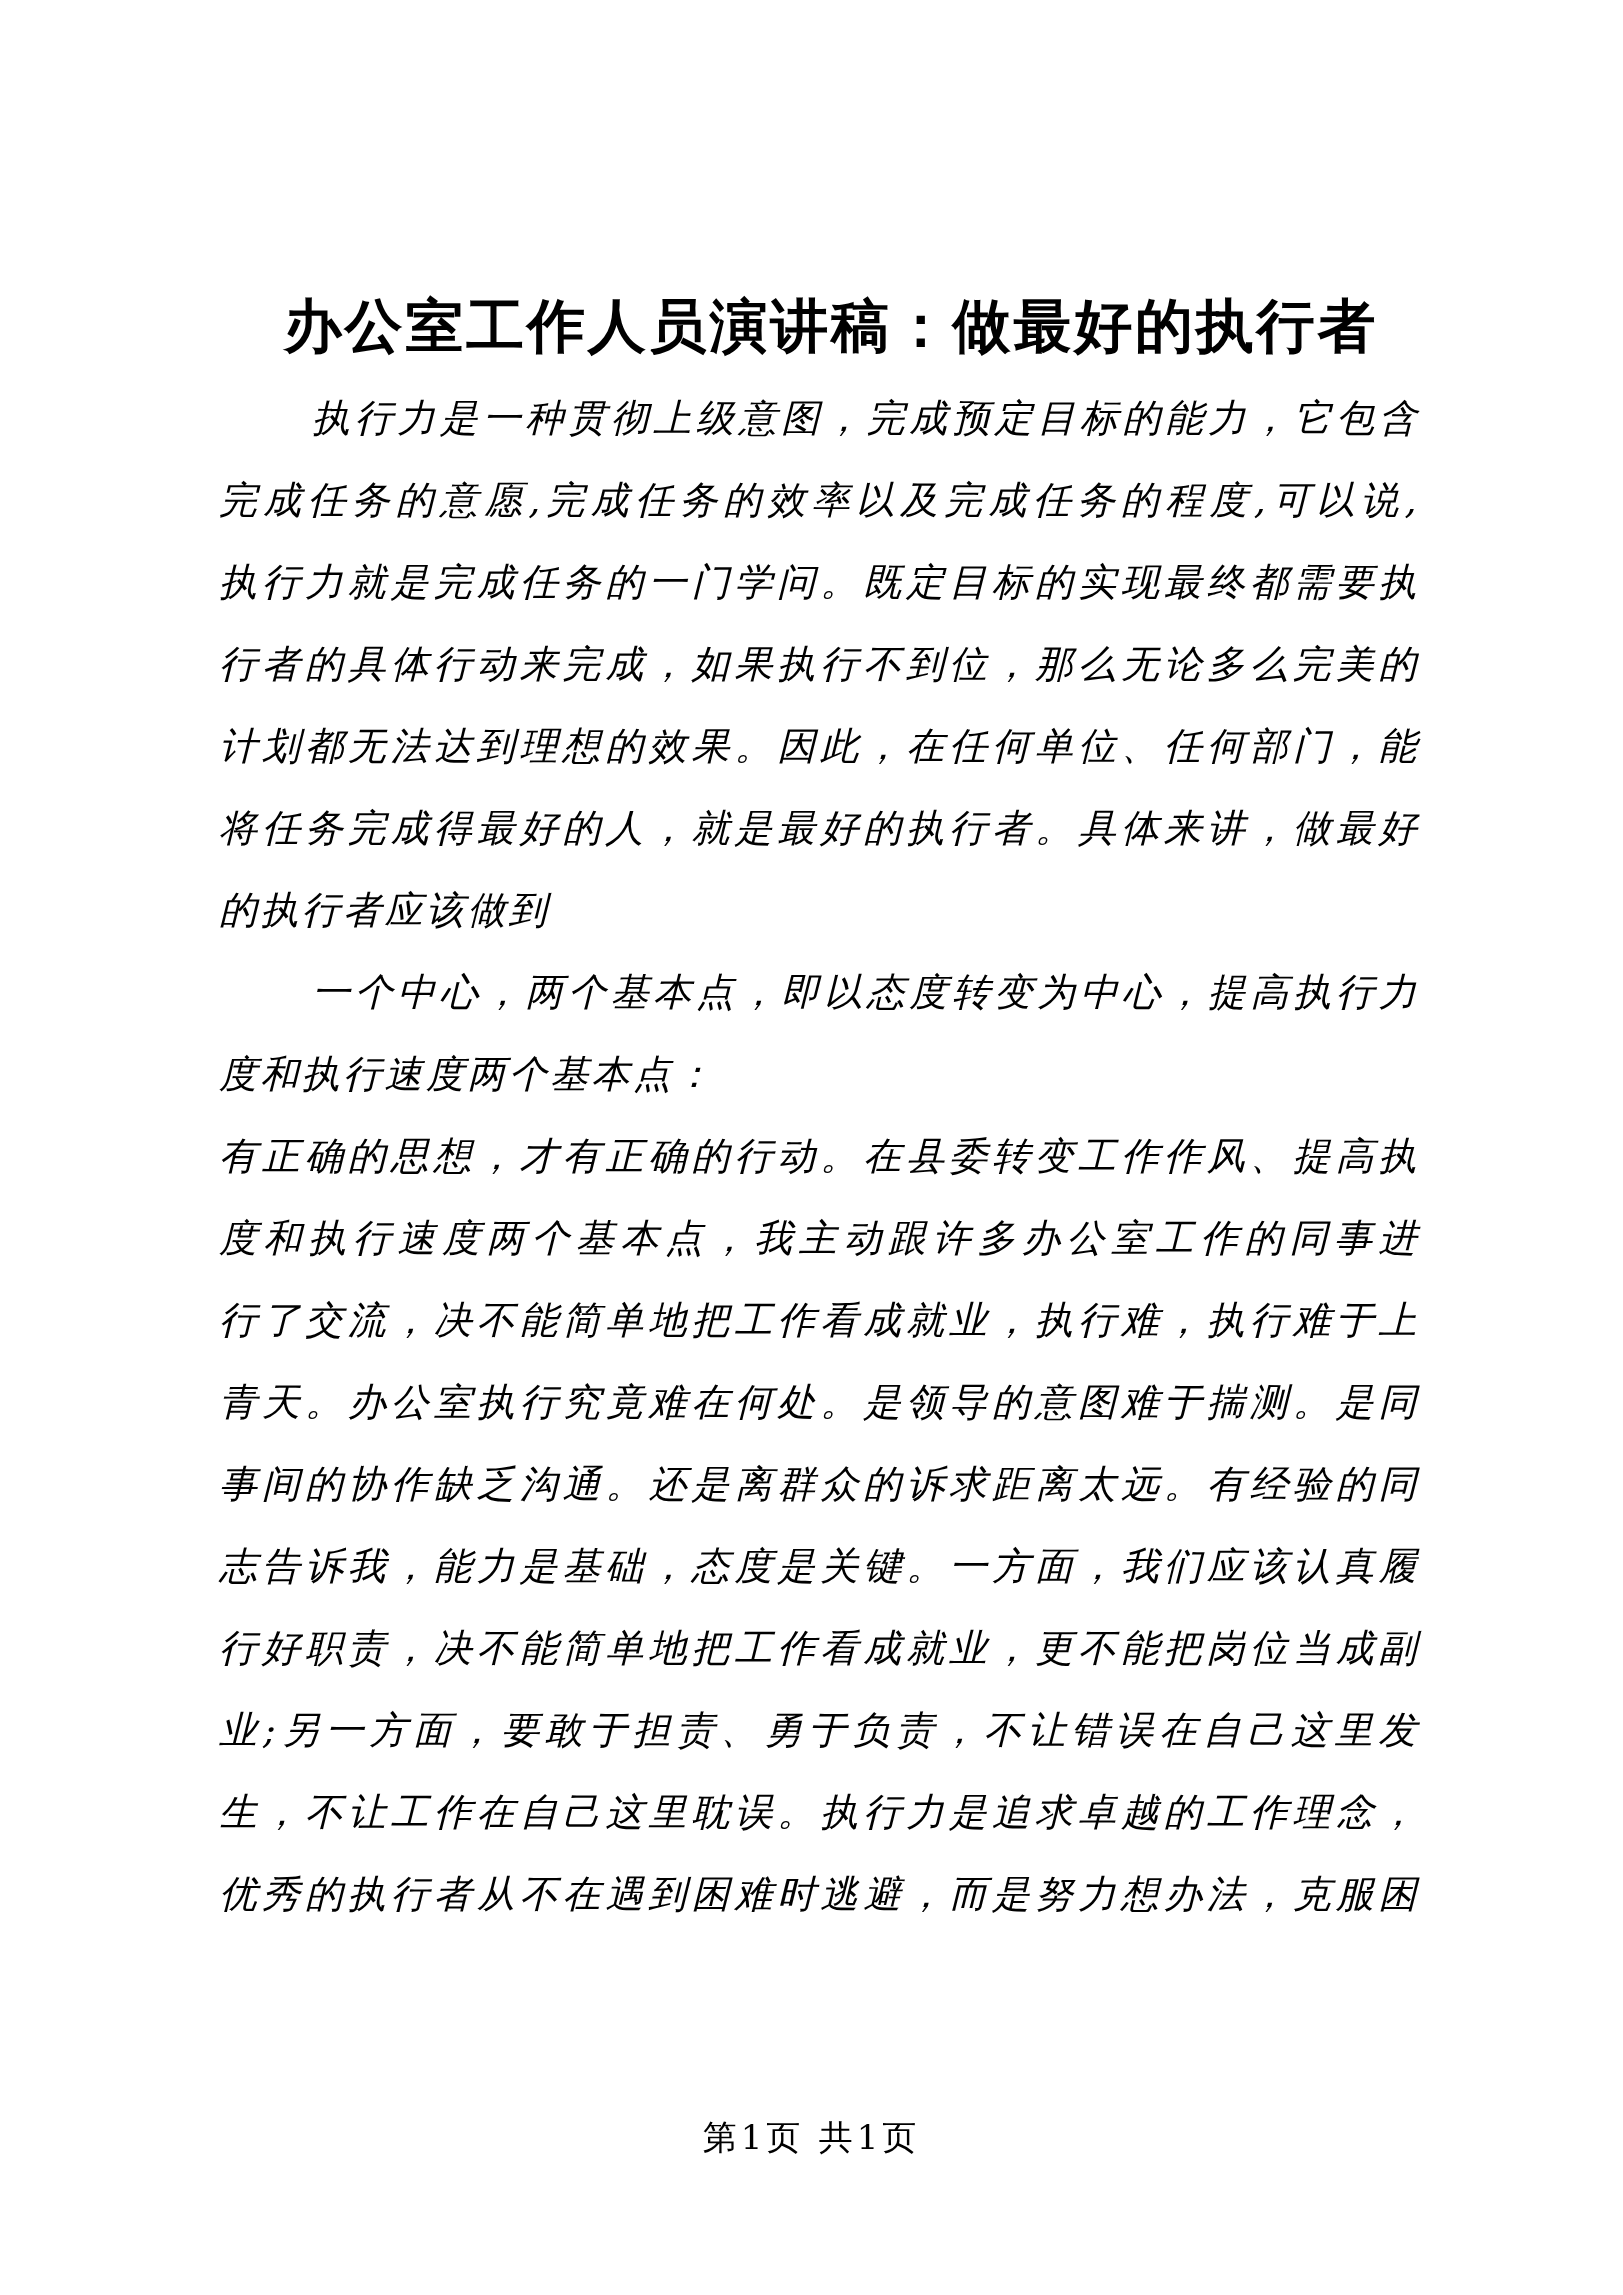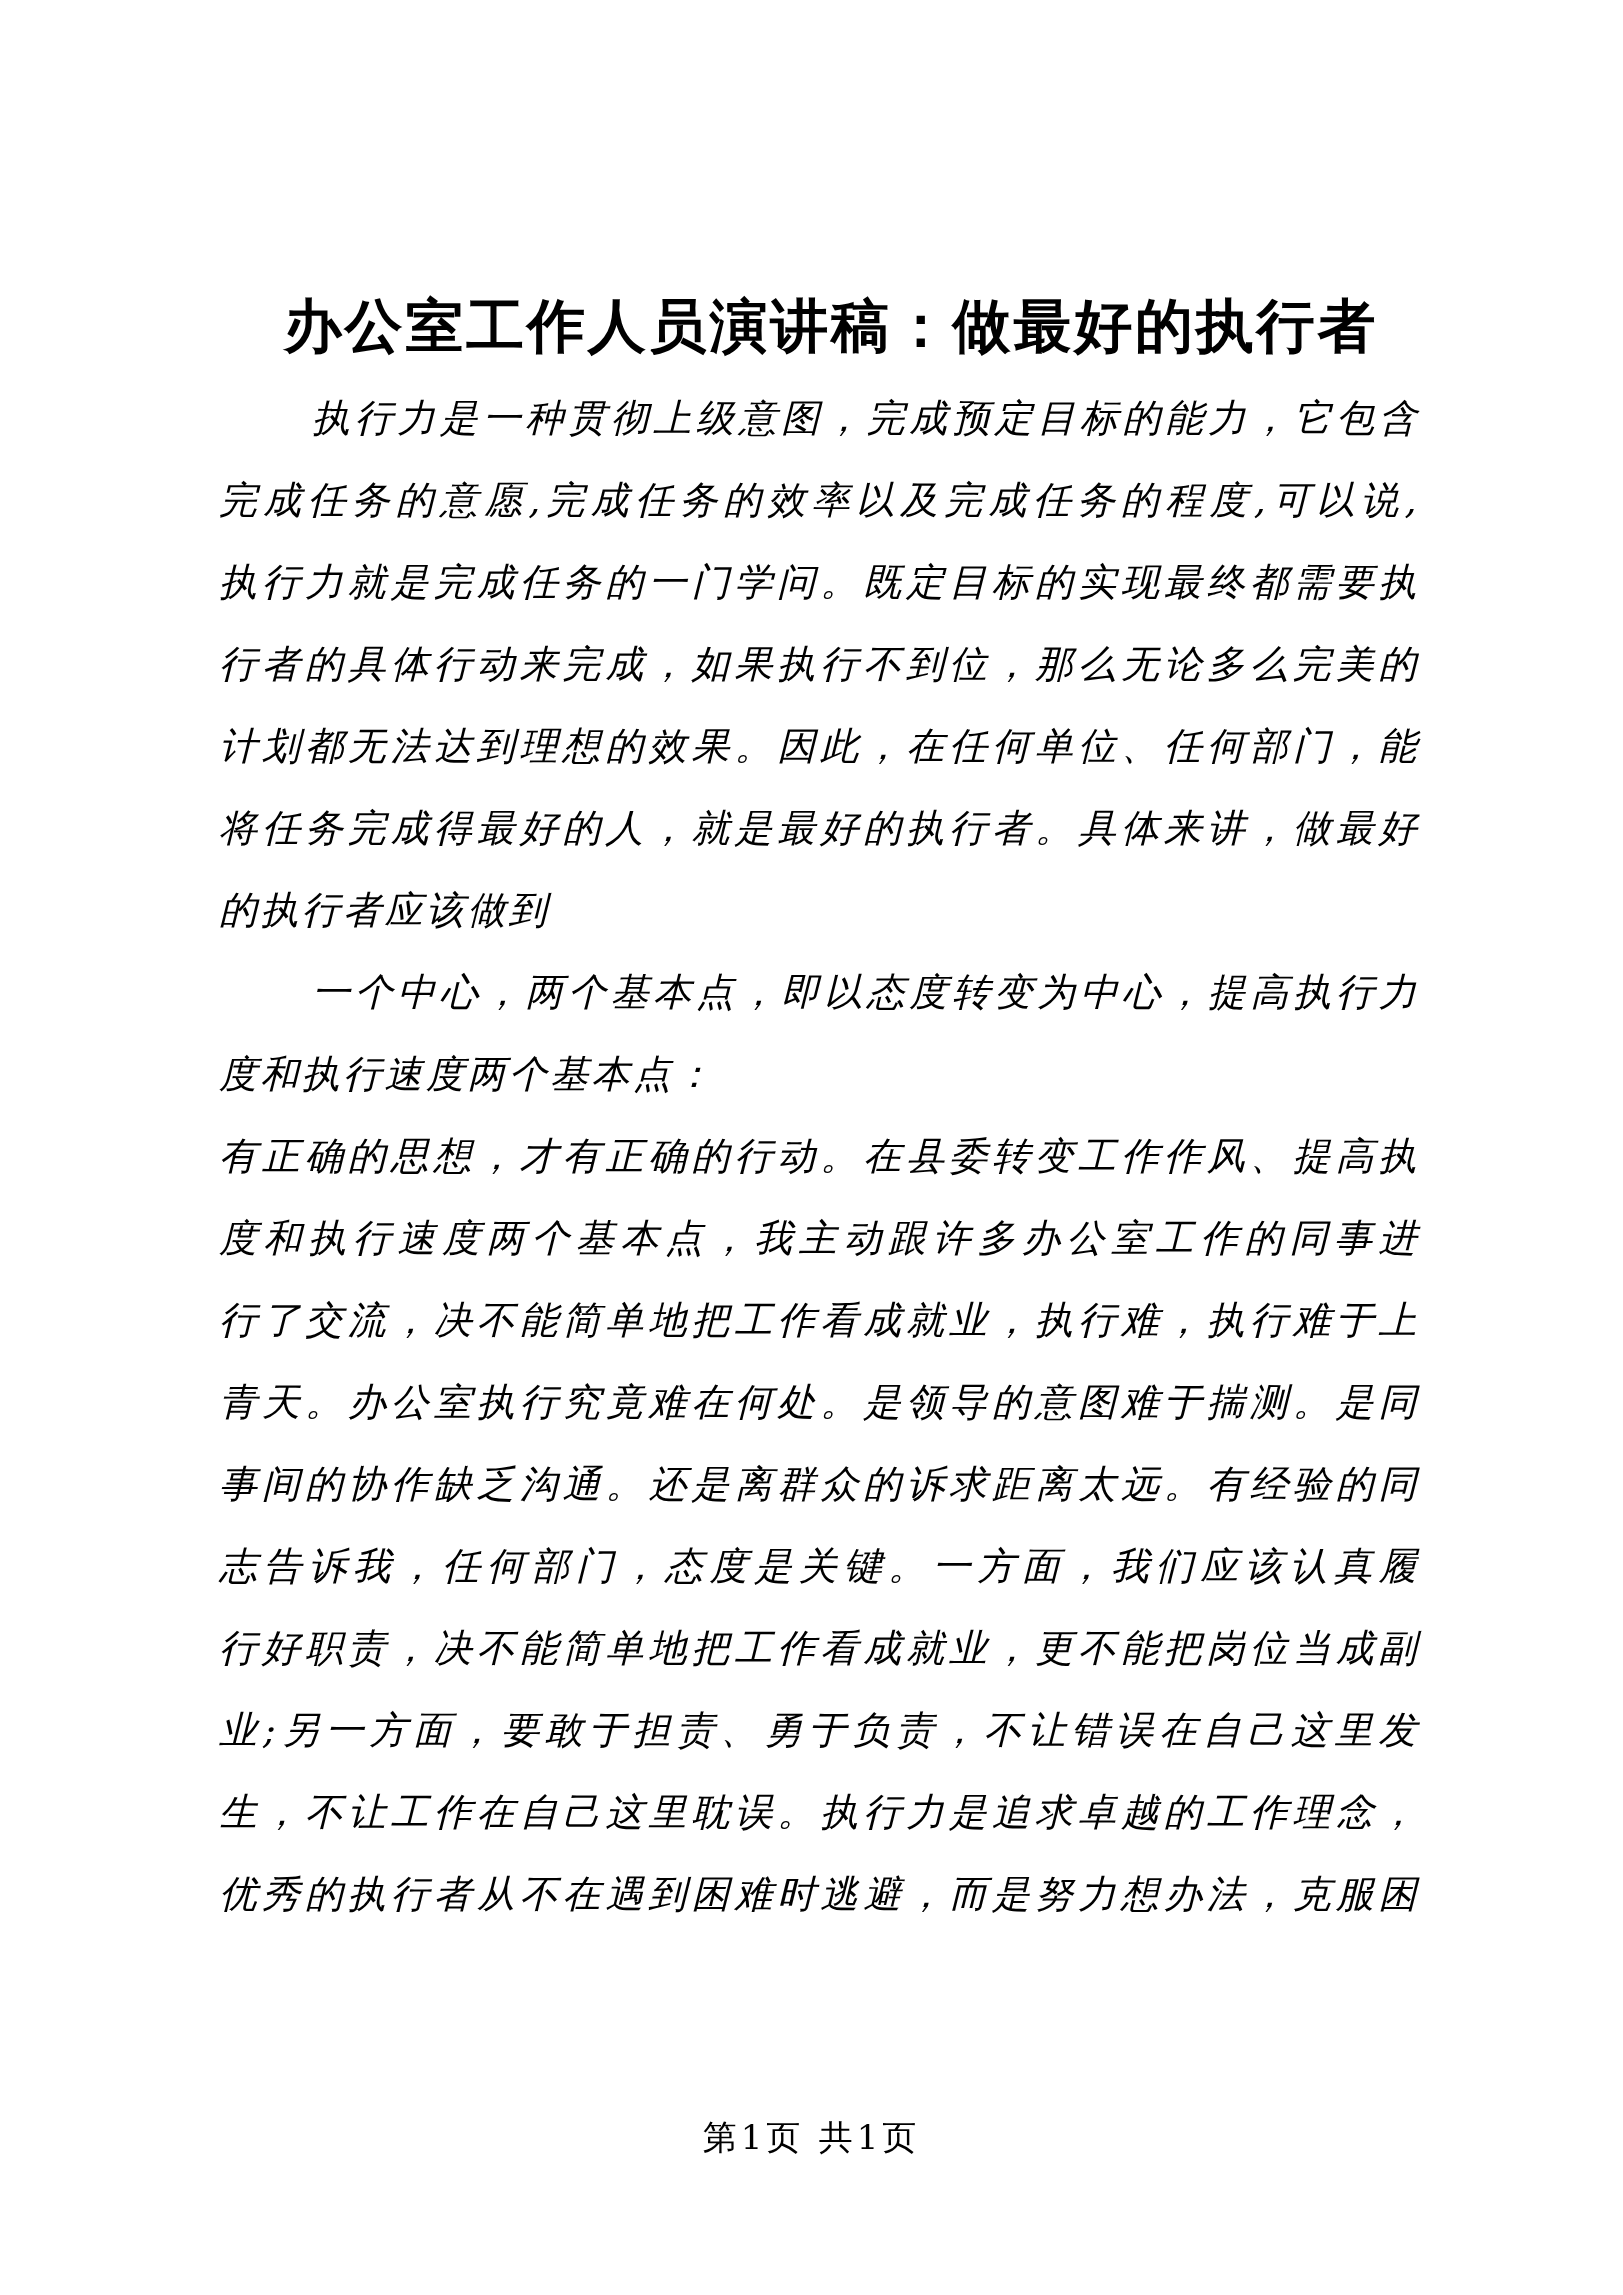--- a/index.html
+++ b/index.html
@@ -87,21 +87,21 @@
       <div class="line">计划都无法达到理想的效果。因此，在任何单位、任何部门，能</div>
       <div class="line">将任务完成得最好的人，就是最好的执行者。具体来讲，做最好</div>
       <div class="line end">的执行者应该做到</div>
       <div class="line first">一个中心，两个基本点，即以态度转变为中心，提高执行力</div>
       <div class="line end">度和执行速度两个基本点：</div>
       <div class="line">有正确的思想，才有正确的行动。在县委转变工作作风、提高执</div>
       <div class="line">度和执行速度两个基本点，我主动跟许多办公室工作的同事进</div>
       <div class="line">行了交流，决不能简单地把工作看成就业，执行难，执行难于上</div>
       <div class="line">青天。办公室执行究竟难在何处。是领导的意图难于揣测。是同</div>
       <div class="line">事间的协作缺乏沟通。还是离群众的诉求距离太远。有经验的同</div>
-      <div class="line">志告诉我，任何部门，态度是关键。一方面，我们应该认真履</div>
+      <div class="line">志告诉我，能力是基础，态度是关键。一方面，我们应该认真履</div>
       <div class="line">行好职责，决不能简单地把工作看成就业，更不能把岗位当成副</div>
       <div class="line">业;另一方面，要敢于担责、勇于负责，不让错误在自己这里发</div>
       <div class="line">生，不让工作在自己这里耽误。执行力是追求卓越的工作理念，</div>
       <div class="line">优秀的执行者从不在遇到困难时逃避，而是努力想办法，克服困</div>
     </div>
 
   <div class="doc-footer">
     <span>第1页 共1页</span>
   </div>
 </div>

